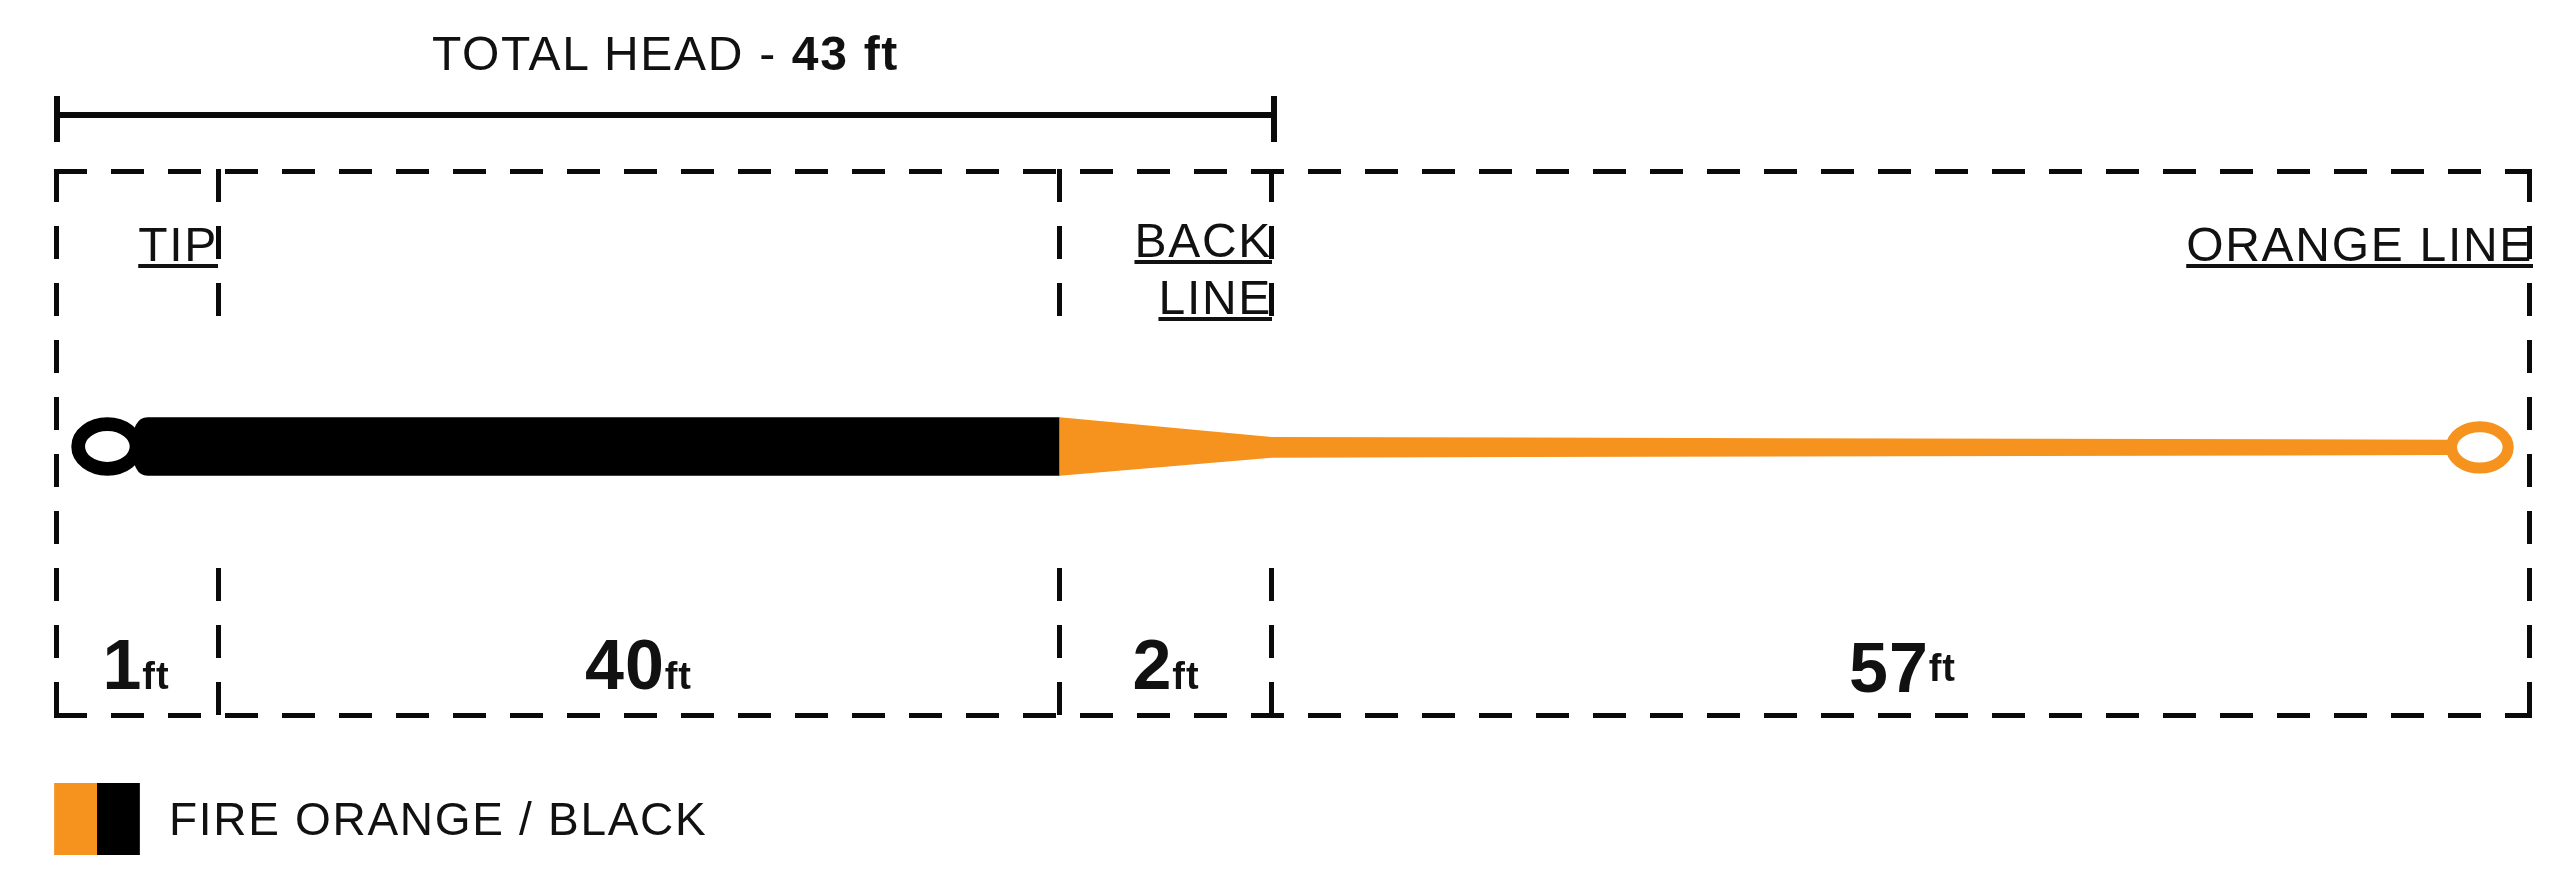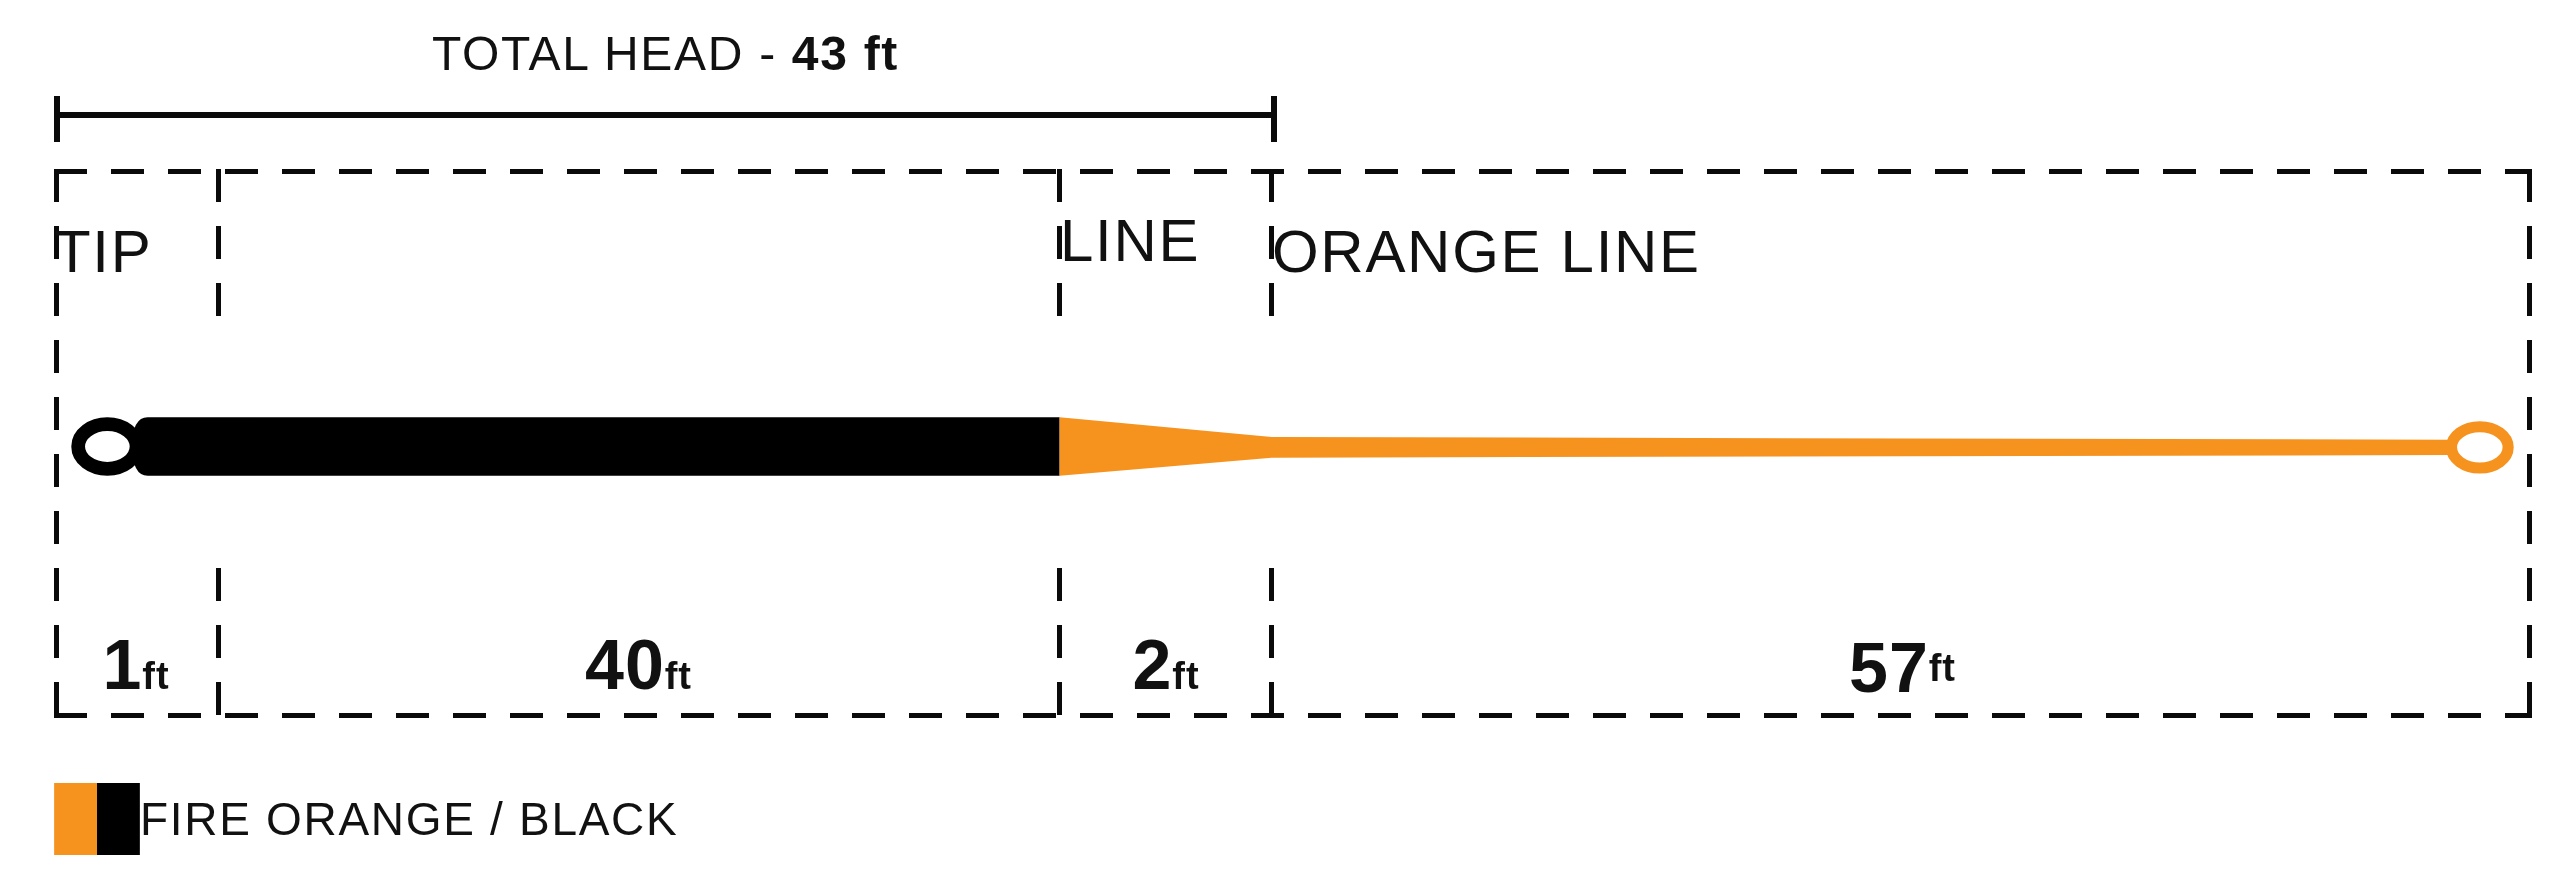--- a/index.html
+++ b/index.html
@@ -13,30 +13,30 @@
     background:repeating-linear-gradient(180deg,#0a0a0a 0,#0a0a0a 33px,transparent 33px,transparent 57px);}
 
   
   .bracket-h{position:absolute;left:54px;top:112px;width:1223px;height:6px;background:#0a0a0a;}
   .bracket-tick{position:absolute;top:96px;width:6px;height:46px;background:#0a0a0a;}
 
   .title-wrap{position:absolute;left:54px;top:26px;width:1223px;text-align:center;
     font-size:48px;letter-spacing:1.7px;white-space:nowrap;}
   .title-wrap .bold{font-weight:700;}
 
-  .section-label{position:absolute;top:219px;text-align:left;font-size:60px;letter-spacing:1.7px;line-height:1.1;}
+  .section-label{position:absolute;top:219px;text-align:right;font-size:48px;letter-spacing:1.7px;line-height:1.1;text-decoration:underline;}
   .section-label.two-line{top:212px;line-height:57px;}
 
   .measure{position:absolute;top:625px;height:86px;display:flex;align-items:baseline;justify-content:center;}
   .measure .num{font-size:70px;font-weight:700;letter-spacing:0.9px;}
   .measure .unit{font-size:38px;font-weight:700;letter-spacing:0.9px;}
 
   .legend{position:absolute;left:54px;top:783px;display:flex;align-items:center;}
   .legend svg{display:block;}
-  .legend-text{font-size:46px;letter-spacing:1.7px;white-space:nowrap;}
+  .legend-text{margin-left:29px;font-size:46px;letter-spacing:1.7px;white-space:nowrap;}
 
   .line-art{position:absolute;left:0;top:0;width:2576px;height:893px;}
 </style>
 </head>
 <body>
 
 <div id="canvas">
 
   <div class="title-wrap">
     <span>TOTAL HEAD - </span><span class="bold">43 ft</span>
@@ -53,20 +53,21 @@
   <div class="dash-v" style="left:216px;top:169px;height:168px;"></div>
   <div class="dash-v" style="left:1057px;top:169px;height:168px;"></div>
   <div class="dash-v" style="left:1269px;top:169px;height:168px;"></div>
 
   <div class="dash-v" style="left:216px;top:568px;height:149px;"></div>
   <div class="dash-v" style="left:1057px;top:568px;height:149px;"></div>
   <div class="dash-v" style="left:1269px;top:568px;height:149px;"></div>
 
   <div class="section-label" style="left:54px;width:164px;">TIP</div>
   <div class="section-label two-line" style="left:1060px;width:212px;">
+    <div>BACK</div>
     <div>LINE</div>
   </div>
   <div class="section-label" style="left:1272px;width:1261px;">ORANGE LINE</div>
 
   <svg class="line-art" viewBox="0 0 3000 1040">
 
     <ellipse cx="125" cy="520" rx="34" ry="26" fill="#ffffff" stroke-width="16" stroke="#000000"></ellipse>
 
     <path d="M 172 486 H 1234 V 554 H 172 Q 154 554 154 520 Q 154 486 172 486 Z" fill="#000000"></path>
 

